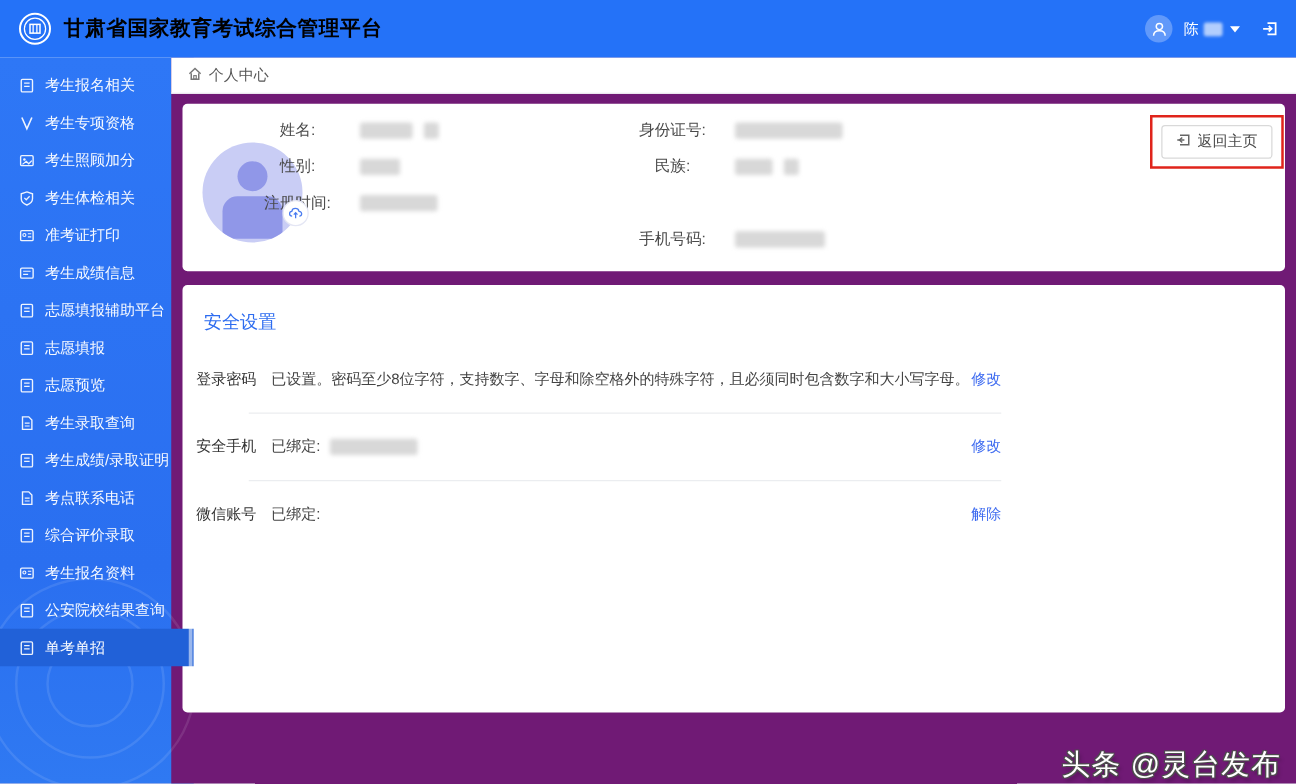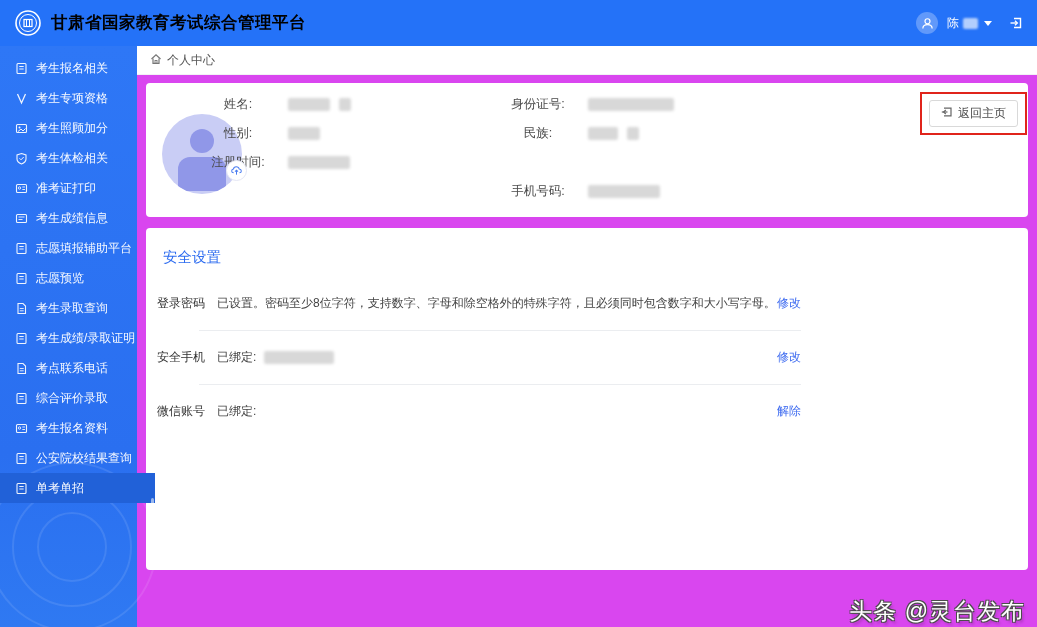--- a/index.html
+++ b/index.html
@@ -32,21 +32,21 @@
   .nav-label { white-space:nowrap; }
   .sb-watermark { position:absolute; left:-18px; bottom:-30px; width:190px; height:190px; z-index:1; pointer-events:none; }
   .sb-watermark .ring { position:absolute; border:2px solid rgba(255,255,255,0.10); border-radius:50%; }
   .ring.r1 { width:70px; height:70px; left:55px; top:45px; }
   .ring.r2 { width:120px; height:120px; left:30px; top:20px; }
   .ring.r3 { width:170px; height:170px; left:5px; top:-5px; }
   .sb-scroll-thumb { position:absolute; right:1px; top:452px; width:3px; height:58px;
                      background:rgba(255,255,255,0.55); border-radius:2px; z-index:3; cursor:pointer; }
 
   
-  .main { position:absolute; left:137px; top:46px; right:0; bottom:0; background:#d946ef; }
+  .main { position:absolute; left:137px; top:46px; right:0; bottom:0; background:#701a75; }
   .breadcrumb-bar { height:29px; background:#fff; display:flex; align-items:center;
                     padding:0 13px; gap:5px; font-size:12px; color:#555; border-bottom:1px solid #f1f2f5; }
   .breadcrumb-bar .crumb { display:flex; align-items:center; gap:5px; cursor:pointer; }
 
   .card { background:#fff; border-radius:4px; margin:0 9px; position:relative; }
   .profile-card { margin-top:8px; height:134px; }
   .security-card { margin-top:11px; height:342px; }
 
   
   .avatar { position:absolute; left:16px; top:31px; width:80px; height:80px; border-radius:50%;
@@ -192,20 +192,30 @@
       <span class="nav-label">志愿填报辅助平台</span>
     </div>
     <div class="nav-item">
       <span class="nav-icon">
           <svg width="13" height="13" viewBox="0 0 13 13">
             <rect x="2" y="1.5" width="9" height="10" rx="1" fill="none" stroke="#fff" stroke-width="1.1"></rect>
             <line x1="4.3" y1="4.5" x2="8.7" y2="4.5" stroke="#fff" stroke-width="1"></line>
             <line x1="4.3" y1="7" x2="8.7" y2="7" stroke="#fff" stroke-width="1"></line>
           </svg>
         </span>
+      <span class="nav-label">志愿填报</span>
+    </div>
+    <div class="nav-item">
+      <span class="nav-icon">
+          <svg width="13" height="13" viewBox="0 0 13 13">
+            <rect x="2" y="1.5" width="9" height="10" rx="1" fill="none" stroke="#fff" stroke-width="1.1"></rect>
+            <line x1="4.3" y1="4.5" x2="8.7" y2="4.5" stroke="#fff" stroke-width="1"></line>
+            <line x1="4.3" y1="7" x2="8.7" y2="7" stroke="#fff" stroke-width="1"></line>
+          </svg>
+        </span>
       <span class="nav-label">志愿预览</span>
     </div>
     <div class="nav-item">
       <span class="nav-icon">
           <svg width="13" height="13" viewBox="0 0 13 13">
             <path d="M3 1.5 H8 L10.5 4 V11.5 H3 Z" fill="none" stroke="#fff" stroke-width="1.1"></path>
             <line x1="4.8" y1="6.5" x2="8.7" y2="6.5" stroke="#fff" stroke-width="0.9"></line>
             <line x1="4.8" y1="8.8" x2="8.7" y2="8.8" stroke="#fff" stroke-width="0.9"></line>
           </svg>
         </span>

